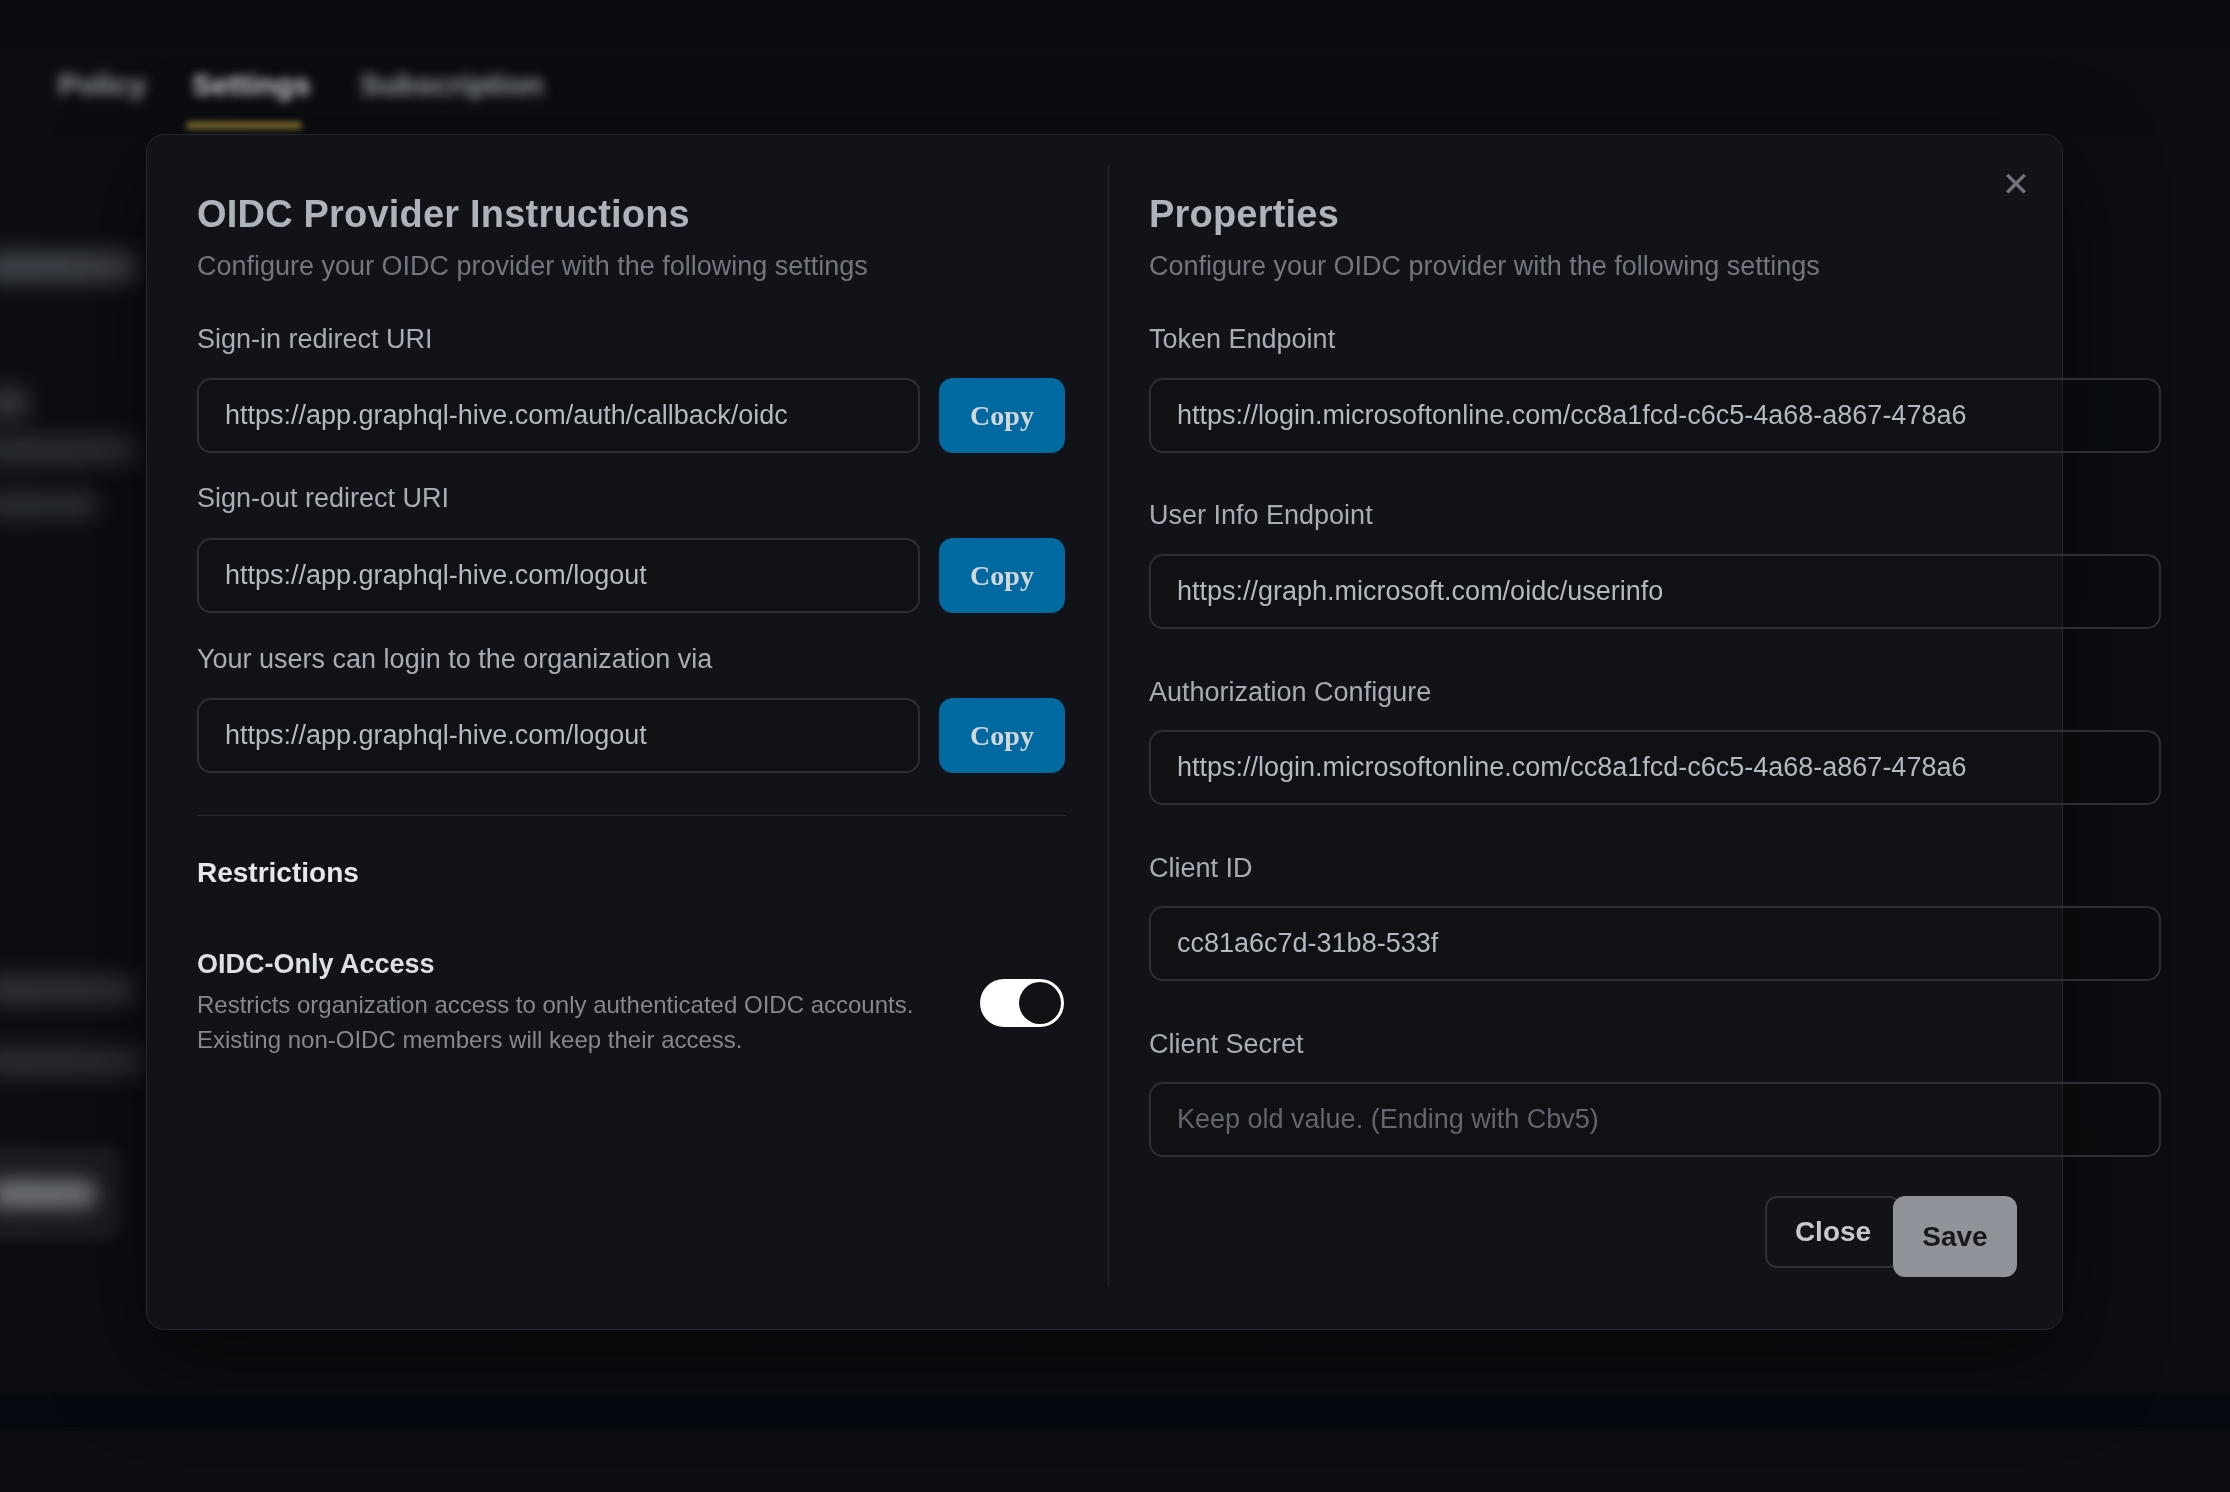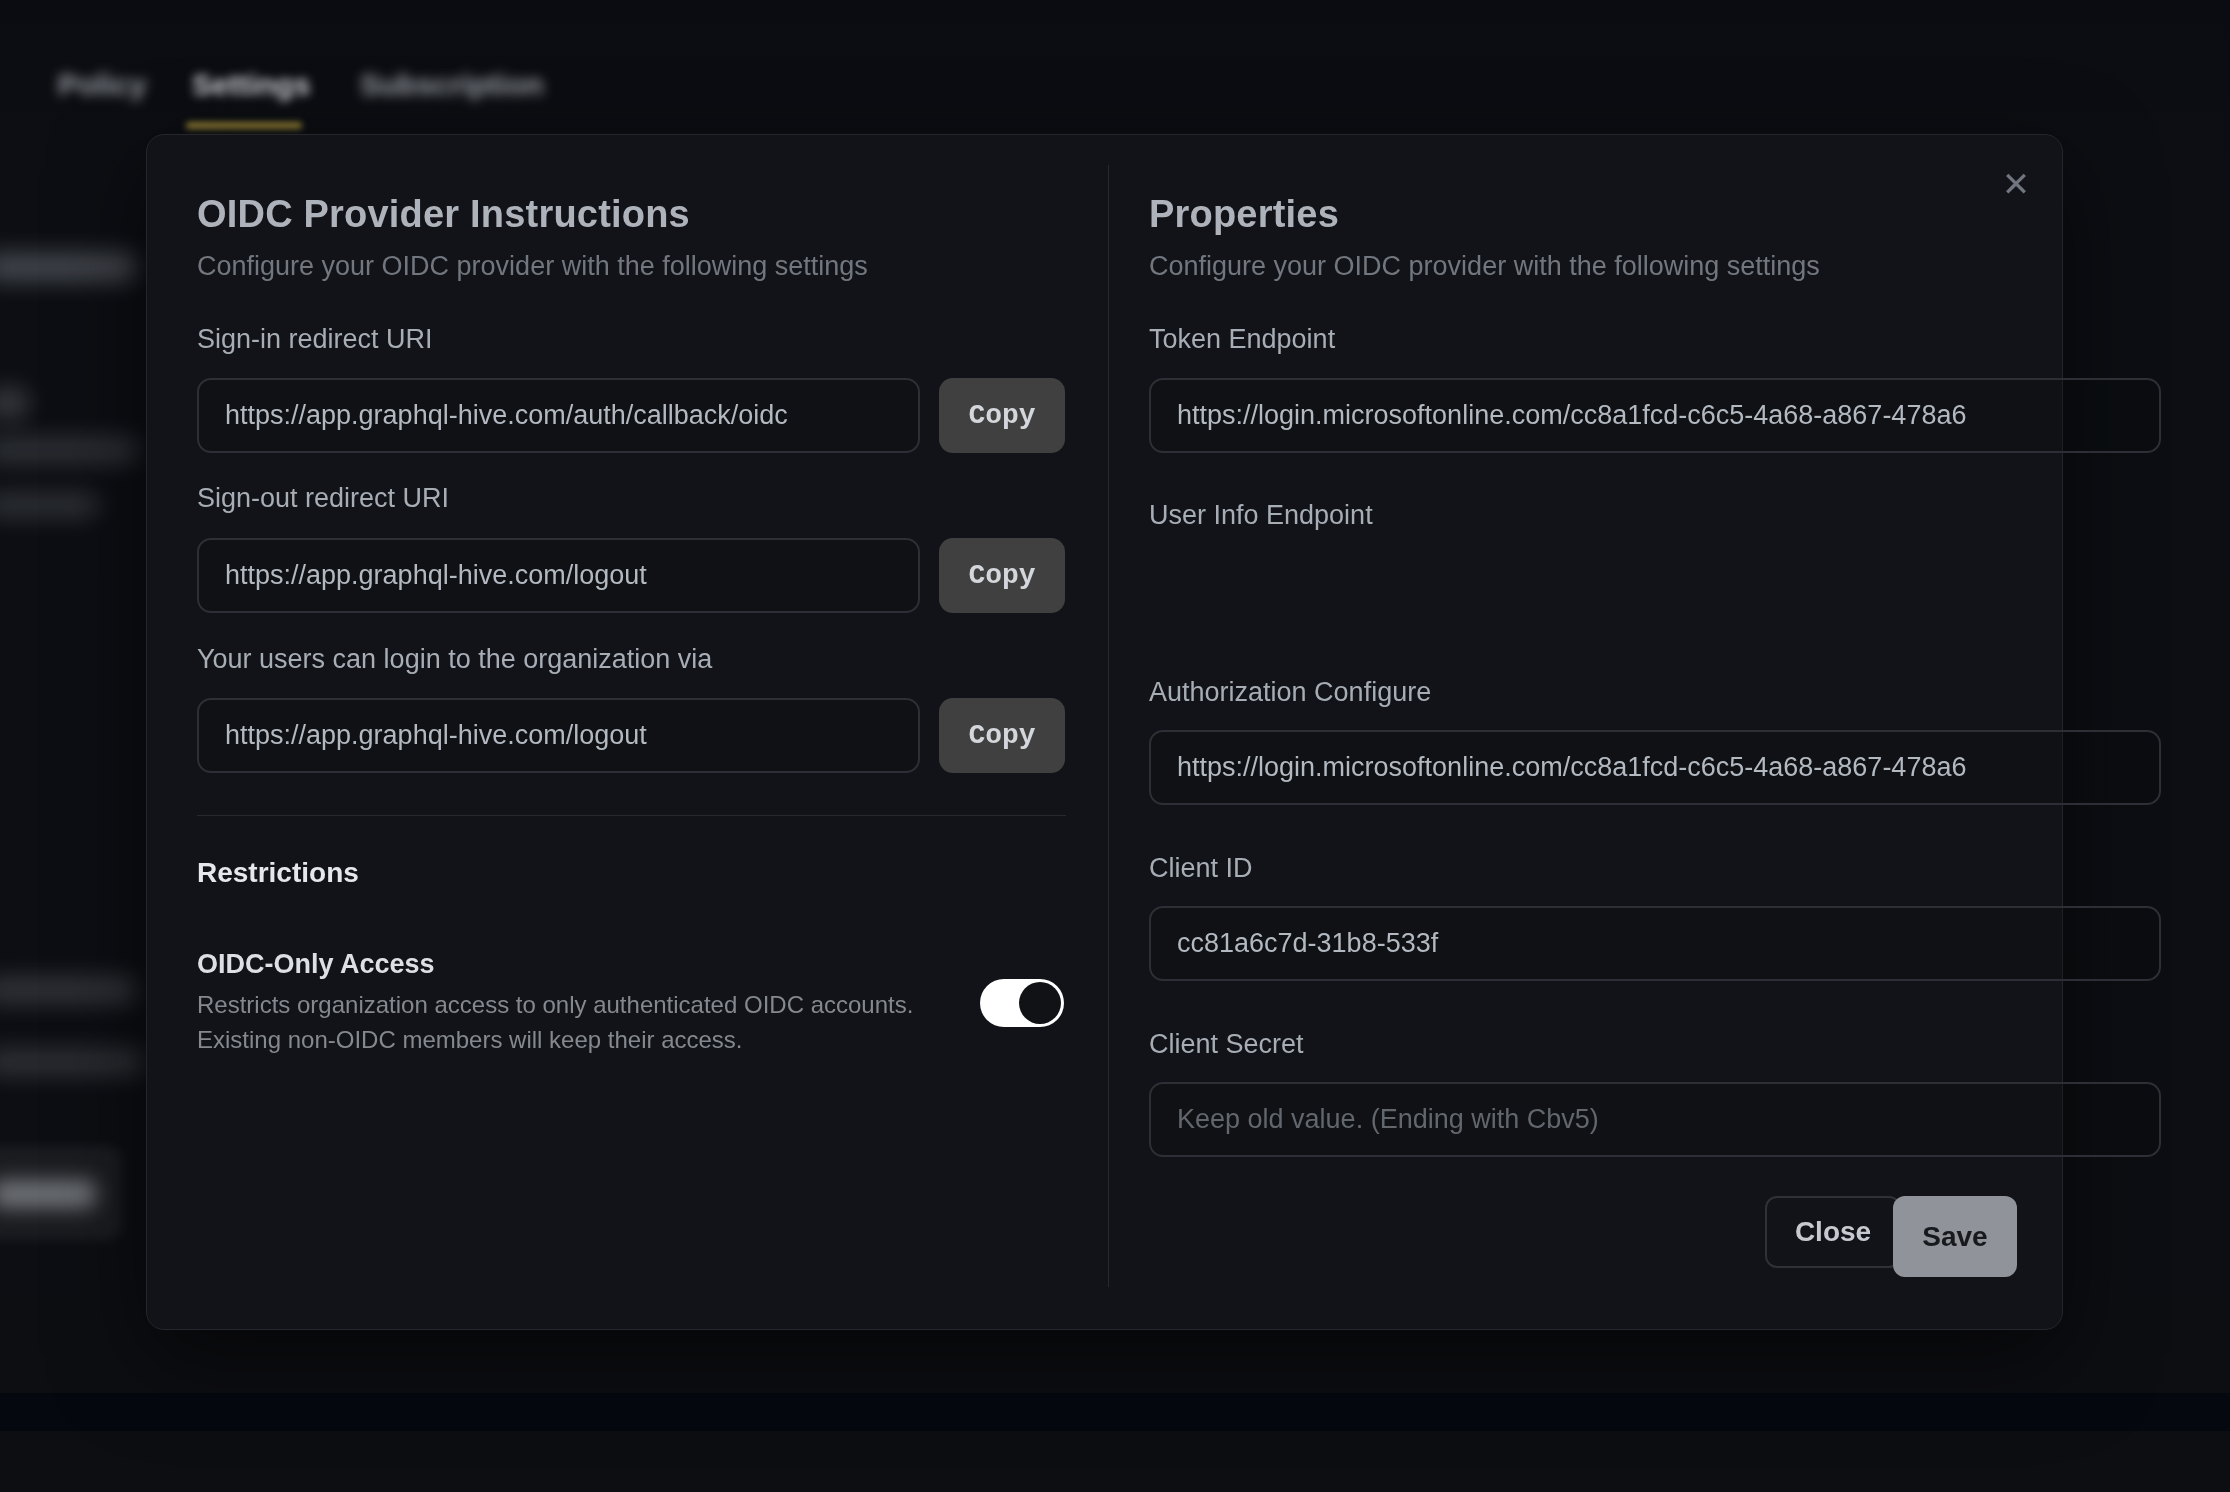--- a/index.html
+++ b/index.html
@@ -53,22 +53,22 @@
     border:2px solid #2c2f35; border-radius:14px; color:#b3b9c1;
     font-size:27px; font-family:inherit; padding:0 26px; outline:none;
     white-space:nowrap; overflow:hidden; text-overflow:clip;
   }
   .box-input::placeholder { color:#62666d; opacity:1; }
   .left-input { left:50px; width:723px; }
   .right-input { left:1002px; width:1012px; }
 
   .copy-btn {
     position:absolute; left:792px; width:126px; height:75px;
-    background:#404040; border:none; border-radius:14px;
-    color:#d3d7dc; font-size:28px; font-weight:600; font-family:Liberation Mono, monospace; cursor:pointer;
+    background:#0369a1; border:none; border-radius:14px;
+    color:#d3d7dc; font-size:28px; font-weight:600; font-family:Liberation Serif, serif; cursor:pointer;
   }
 
   .h-divider { position:absolute; left:50px; top:680px; width:869px; height:1px; background:#26292e; }
 
   .restrictions-title { position:absolute; left:50px; top:722px; font-size:28px; font-weight:700; color:#e4e7eb; }
   .oidc-only-label { position:absolute; left:50px; top:814px; font-size:27px; font-weight:600; color:#dcdfe4; }
   .oidc-only-desc { position:absolute; left:50px; top:852px; font-size:24px; font-weight:400; color:#84888f; line-height:35px; }
 
   .toggle {
     position:absolute; left:833px; top:844px; width:84px; height:48px;
@@ -159,20 +159,21 @@
       <div class="knob"></div>
     </div>
 
     <div class="col-title right-title">Properties</div>
     <div class="col-subtitle right-subtitle">Configure your OIDC provider with the following settings</div>
 
     <div class="field-label r-label-0">Token Endpoint</div>
     <input class="box-input right-input r-input-0" value="https://login.microsoftonline.com/cc8a1fcd-c6c5-4a68-a867-478a6" style="">
 
     <div class="field-label r-label-1">User Info Endpoint</div>
+    <input class="box-input right-input r-input-1" value="https://graph.microsoft.com/oidc/userinfo" style="">
 
     <div class="field-label r-label-2">Authorization Configure</div>
     <input class="box-input right-input r-input-2" value="https://login.microsoftonline.com/cc8a1fcd-c6c5-4a68-a867-478a6" style="">
 
     <div class="field-label r-label-3">Client ID</div>
     <input class="box-input right-input r-input-3" value="cc81a6c7d-31b8-533f" style="">
 
     <div class="field-label r-label-4">Client Secret</div>
     <input class="box-input right-input r-input-4" placeholder="Keep old value. (Ending with Cbv5)" style="">
 

